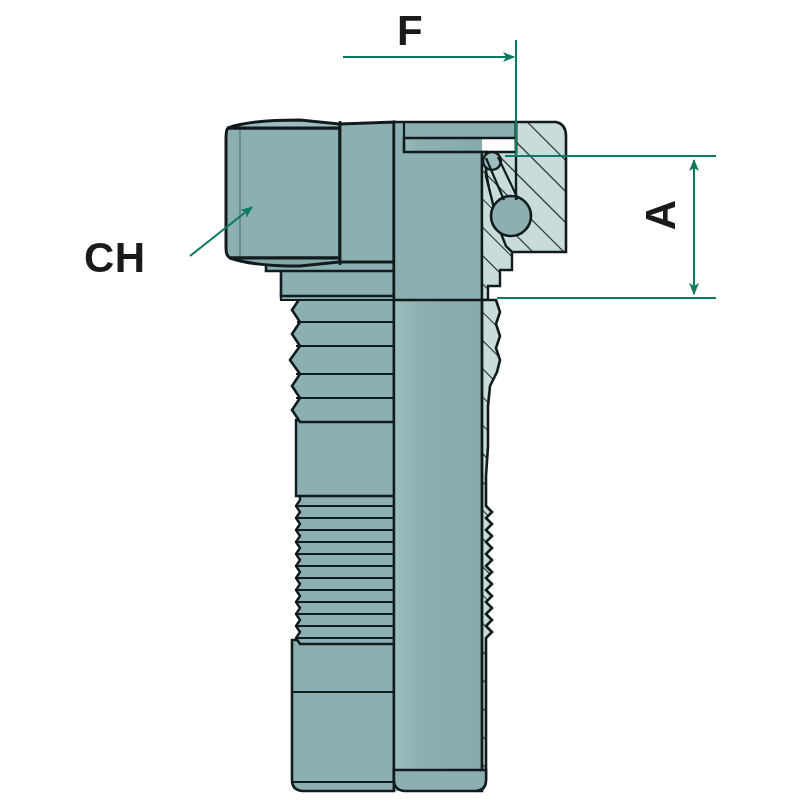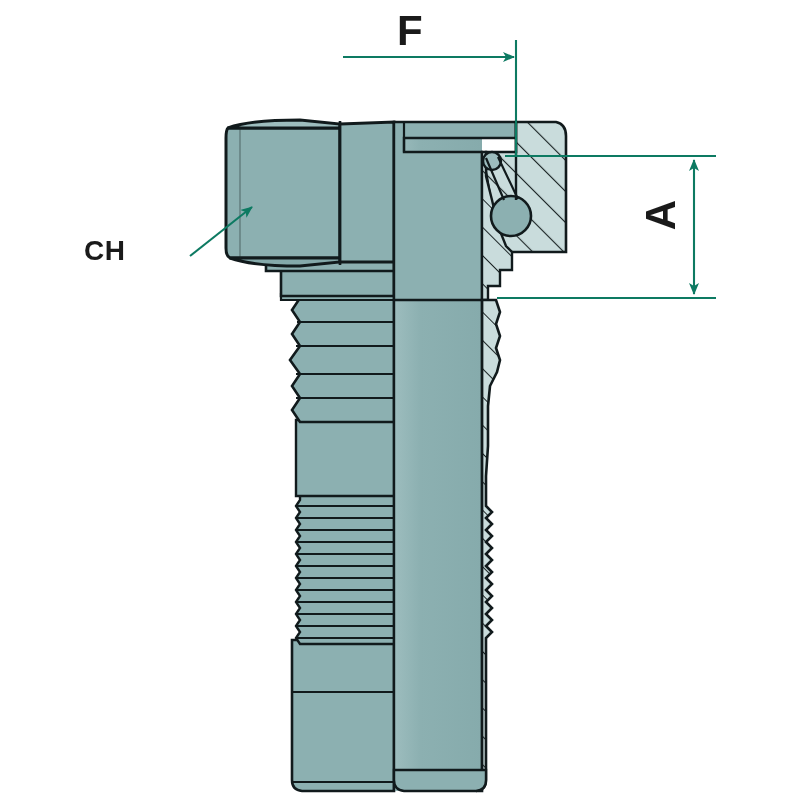--- a/index.html
+++ b/index.html
@@ -31,21 +31,21 @@
     font-family: "Liberation Sans", sans-serif;
     font-weight: 700;
     color: #1a1a1a;
     line-height: 1;
     white-space: pre;
     user-select: none;
   }
   #label-ch {
     left: 84px;
     top: 237px;
-    font-size: 28px;
+    font-size: 42px;
     letter-spacing: 0.5px;
   }
   #label-f {
     left: 397px;
     top: 10px;
     font-size: 42px;
   }
   #label-a {
     left: 646px;
     top: 194px;

